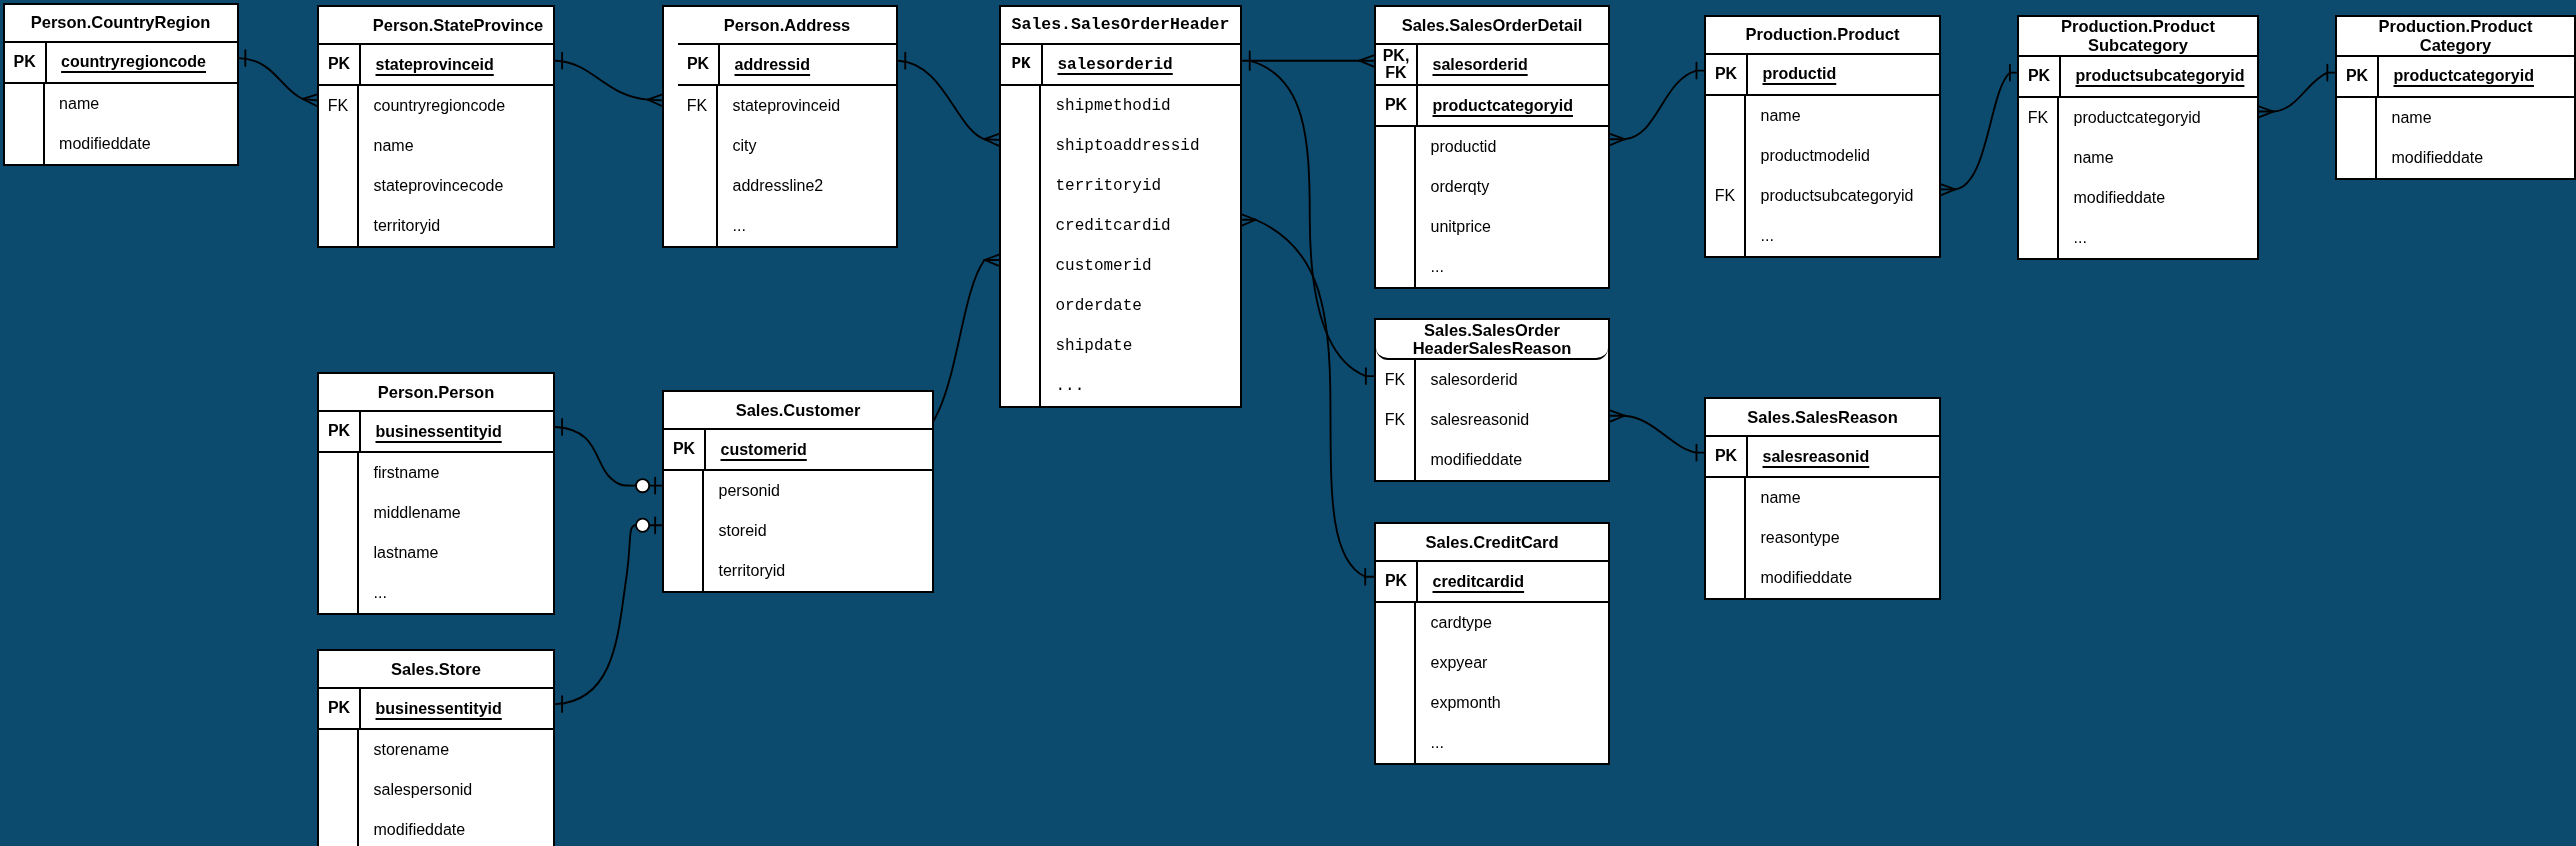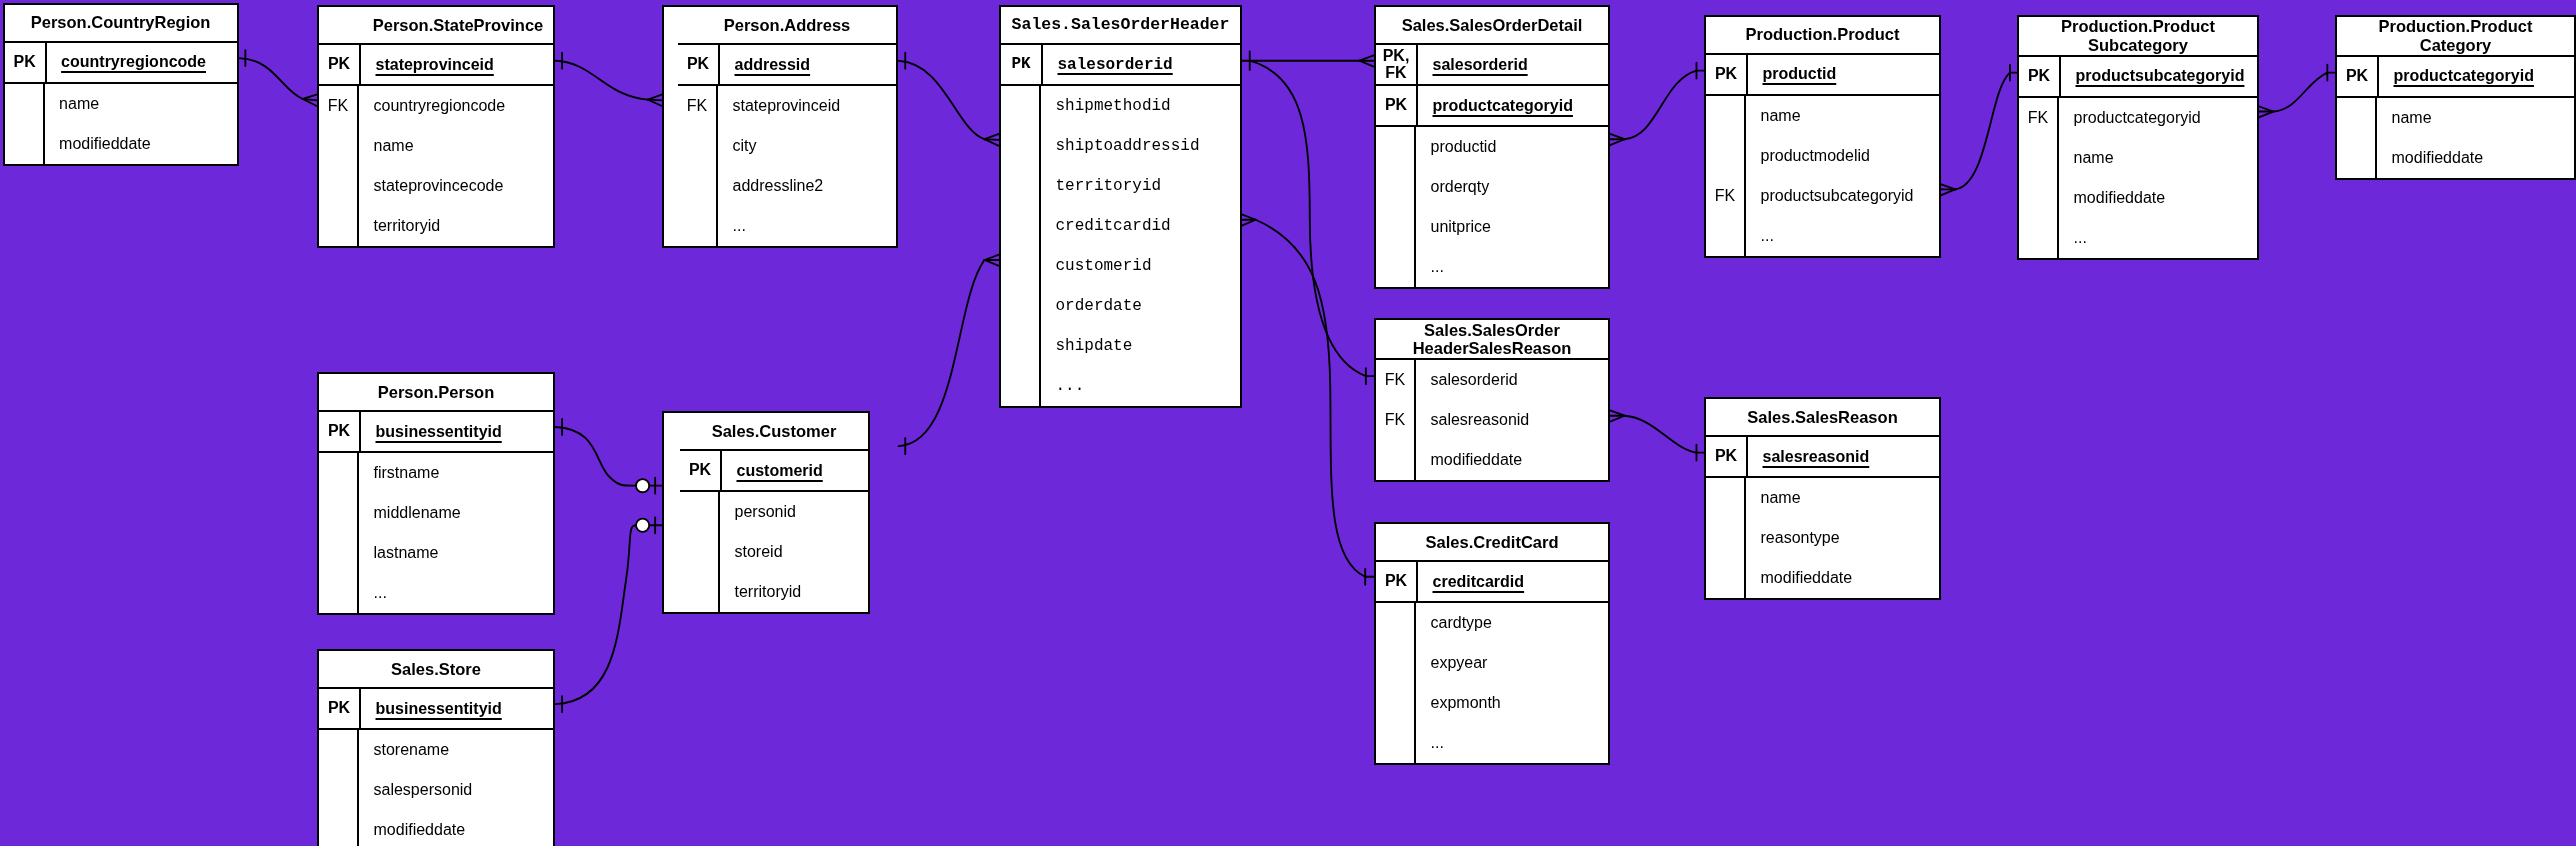--- a/index.html
+++ b/index.html
@@ -1,16 +1,16 @@
 <!DOCTYPE html>
 <html style="font-size:10.6px"><head>
 <meta charset="utf-8">
 <style>
   html,body{margin:0;padding:0;background:#fff;}
-  #canvas{position:relative;width:2576px;height:846px;background:#6d28d9;overflow:hidden;
+  #canvas{position:relative;width:2576px;height:846px;background:#0c4a6e;overflow:hidden;
           font-family:"Liberation Sans","DejaVu Sans",sans-serif;color:#000;}
   #edges{position:absolute;left:0;top:0;width:2576px;height:846px;}
   #edges path{fill:none;stroke:#000;stroke-width:2.8;stroke-linecap:round;}
   #edges circle{fill:#fff;stroke:#000;stroke-width:2.8;}
   .tbl{position:absolute;border:2px solid #000;background:#fff;box-sizing:border-box;}
   .tbl-title{display:flex;flex-direction:column;align-items:center;justify-content:center;
              border-bottom:2px solid #000;font-weight:bold;font-size:16.5px;line-height:1.12;
              text-align:center;}
   .keyrow{display:flex;border-bottom:2px solid #000;height:39px;}
   .keyrow .kc{width:40px;border-right:2px solid #000;display:flex;align-items:center;
@@ -295,21 +295,21 @@
         <div class="bkc"></div>
         <div class="bfc">firstname</div>
         <div class="bkc"></div>
         <div class="bfc">middlename</div>
         <div class="bkc"></div>
         <div class="bfc">lastname</div>
         <div class="bkc"></div>
         <div class="bfc">...</div>
       </div>
     </div>
-    <div class="tbl" style="left: 662px; top: 411px; width: 208px; padding-left: 16px;">
+    <div class="tbl" style="left: 662px; top: 390px; width: 272px;">
       <div class="tbl-title" style="height: 36px;">
         <span>Sales.Customer</span>
       </div>
       <div class="keyrow">
         <div class="kc">PK</div>
         <div class="fc">customerid</div>
       </div>
       <div class="tbody">
         <div class="bkc"></div>
         <div class="bfc">personid</div>
@@ -330,21 +330,21 @@
       <div class="tbody">
         <div class="bkc"></div>
         <div class="bfc">storename</div>
         <div class="bkc"></div>
         <div class="bfc">salespersonid</div>
         <div class="bkc"></div>
         <div class="bfc">modifieddate</div>
       </div>
     </div>
     <div class="tbl" style="left: 1374px; top: 318px; width: 236px;">
-      <div class="tbl-title" style="height: 38px;">
+      <div class="tbl-title" style="height: 38px; border-radius: 12px;">
         <span>Sales.SalesOrder</span>
         <span>HeaderSalesReason</span>
       </div>
       <div class="tbody">
         <div class="bkc">FK</div>
         <div class="bfc">salesorderid</div>
         <div class="bkc">FK</div>
         <div class="bfc">salesreasonid</div>
         <div class="bkc"></div>
         <div class="bfc">modifieddate</div>

